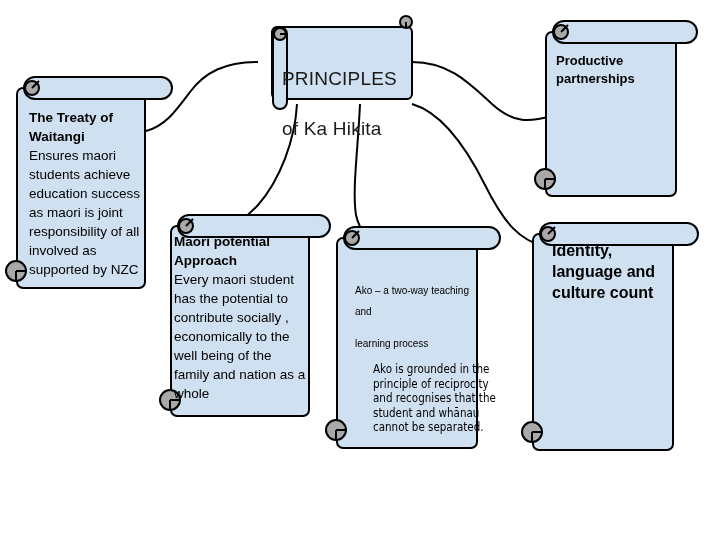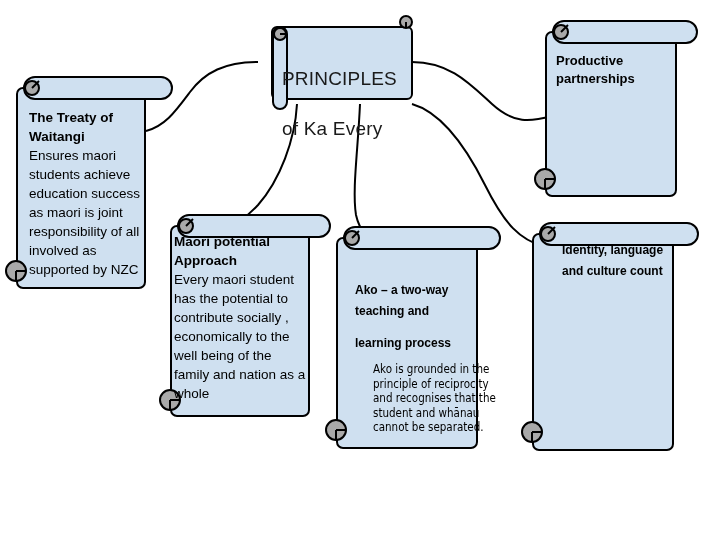--- a/index.html
+++ b/index.html
@@ -88,21 +88,21 @@
 
       <circle cx="24" cy="16" r="6" fill="#a9a9a9" stroke="#000000" stroke-width="2"></circle>
       <path d="M 24,16 L 31,16" stroke="#000000" stroke-width="2" fill="none"></path>
 
       <circle cx="150" cy="4" r="6" fill="#a9a9a9" stroke="#000000" stroke-width="2"></circle>
       <path d="M 150,4 L 150,10" stroke="#000000" stroke-width="2" fill="none"></path>
       <path d="M 144,4 L 156,4" stroke="#000000" stroke-width="2" fill="none" opacity="0"></path>
     </svg>
     <div class="ctr-title font-wide" style="left:26px; top:23px; width:126px;">
       <span>PRINCIPLES</span><br>
-      <span>of Ka Every</span>
+      <span>of Ka Hikita</span>
     </div>
   </div>
 
   <div class="scroll" id="node-treaty" style="left:6px; top:72px; width:176px; height:226px;">
     <svg width="176" height="226" viewBox="0 0 176 226">
 
       <rect x="11" y="16" width="128" height="200" rx="6" ry="6" fill="#cfe0f0" stroke="#000000" stroke-width="2"></rect>
 
       <rect x="18" y="5" width="148" height="22" rx="11" ry="11" fill="#cfe0f0" stroke="#000000" stroke-width="2"></rect>
 
@@ -140,39 +140,39 @@
   <div class="scroll" id="node-ako" style="left:326px; top:222px; width:184px; height:232px;">
     <svg width="184" height="232" viewBox="0 0 184 232">
       <rect x="11" y="16" width="140" height="210" rx="6" ry="6" fill="#cfe0f0" stroke="#000000" stroke-width="2"></rect>
       <rect x="18" y="5" width="156" height="22" rx="11" ry="11" fill="#cfe0f0" stroke="#000000" stroke-width="2"></rect>
       <circle cx="26" cy="16" r="7" fill="#a9a9a9" stroke="#000000" stroke-width="2"></circle>
       <path d="M 26,16 L 33,9" stroke="#000000" stroke-width="2" fill="none"></path>
       <circle cx="10" cy="208" r="10" fill="#a9a9a9" stroke="#000000" stroke-width="2"></circle>
       <path d="M 10,208 L 20,208" stroke="#000000" stroke-width="2" fill="none"></path>
       <path d="M 10,208 L 10,218" stroke="#000000" stroke-width="2" fill="none"></path>
     </svg>
-    <div class="txt font-wide" style="left:29px; top:58px; width:124px; font-size:12px; line-height:21px; font-weight:bold;">
+    <div class="txt font-wide" style="left:29px; top:58px; width:124px; font-size:10px; line-height:21px; font-weight:normal;">
       <span>Ako – a two-way teaching and</span>
       <div style="height:11px"></div>
       <span>learning process</span>
     </div>
     <div class="txt font-narrow" style="left:47px; top:140px; width:130px; font-size:11.5px; line-height:14.5px;">Ako is grounded in the principle of reciprocity and recognises that the student and whānau cannot be separated.</div>
   </div>
 
   <div class="scroll" id="node-identity" style="left:522px; top:218px; width:186px; height:238px;">
     <svg width="186" height="238" viewBox="0 0 186 238">
       <rect x="11" y="16" width="140" height="216" rx="6" ry="6" fill="#cfe0f0" stroke="#000000" stroke-width="2"></rect>
       <rect x="18" y="5" width="158" height="22" rx="11" ry="11" fill="#cfe0f0" stroke="#000000" stroke-width="2"></rect>
       <circle cx="26" cy="16" r="7" fill="#a9a9a9" stroke="#000000" stroke-width="2"></circle>
       <path d="M 26,16 L 33,9" stroke="#000000" stroke-width="2" fill="none"></path>
       <circle cx="10" cy="214" r="10" fill="#a9a9a9" stroke="#000000" stroke-width="2"></circle>
       <path d="M 10,214 L 20,214" stroke="#000000" stroke-width="2" fill="none"></path>
       <path d="M 10,214 L 10,224" stroke="#000000" stroke-width="2" fill="none"></path>
     </svg>
-    <div class="txt font-wide" style="left:40px; top:22px; width:112px; font-size:12px; line-height:21px; font-weight:bold;">Identity, language and culture count</div>
+    <div class="txt font-wide" style="left:30px; top:22px; width:112px; font-size:16px; line-height:21px; font-weight:bold;">Identity, language and culture count</div>
   </div>
 
   <div class="scroll" id="node-partnerships" style="left:522px; top:16px; width:186px; height:186px;">
     <svg width="186" height="186" viewBox="0 0 186 186">
       <rect x="24" y="16" width="130" height="164" rx="6" ry="6" fill="#cfe0f0" stroke="#000000" stroke-width="2"></rect>
       <rect x="31" y="5" width="144" height="22" rx="11" ry="11" fill="#cfe0f0" stroke="#000000" stroke-width="2"></rect>
       <circle cx="39" cy="16" r="7" fill="#a9a9a9" stroke="#000000" stroke-width="2"></circle>
       <path d="M 39,16 L 46,9" stroke="#000000" stroke-width="2" fill="none"></path>
       <circle cx="23" cy="163" r="10" fill="#a9a9a9" stroke="#000000" stroke-width="2"></circle>
       <path d="M 23,163 L 33,163" stroke="#000000" stroke-width="2" fill="none"></path>

